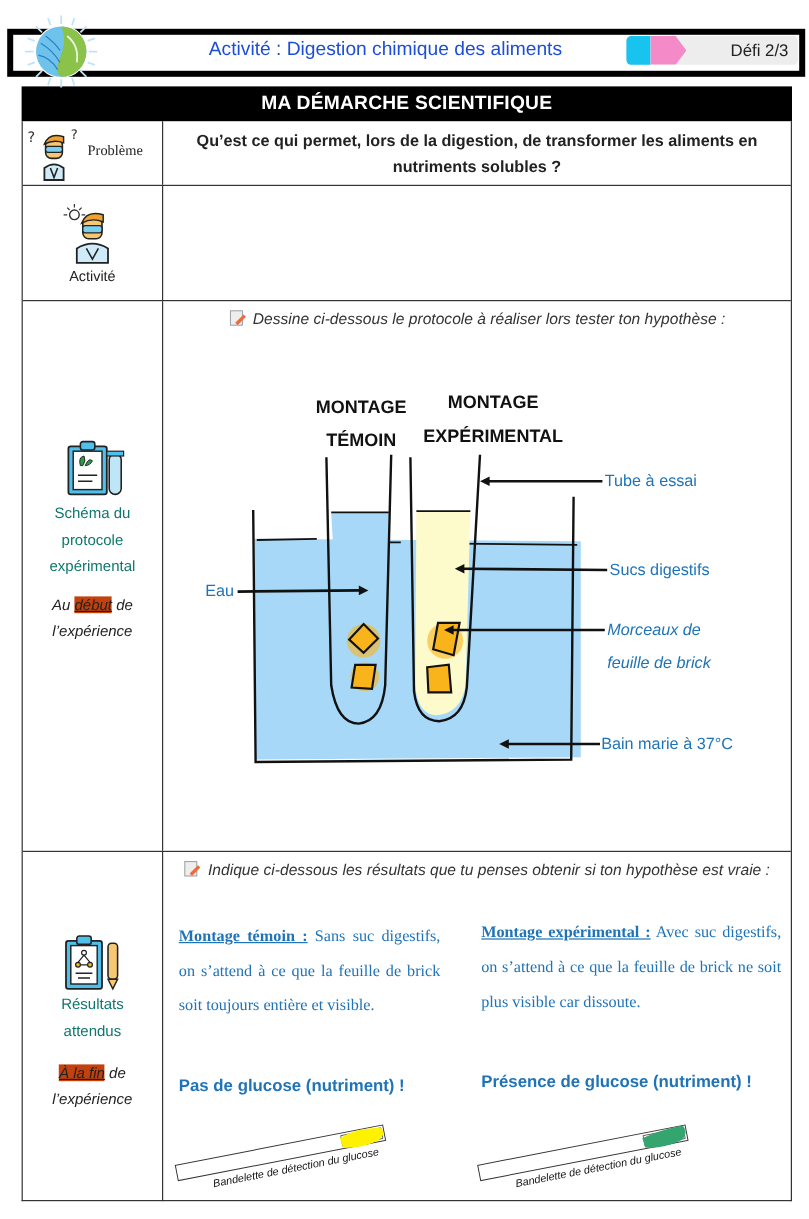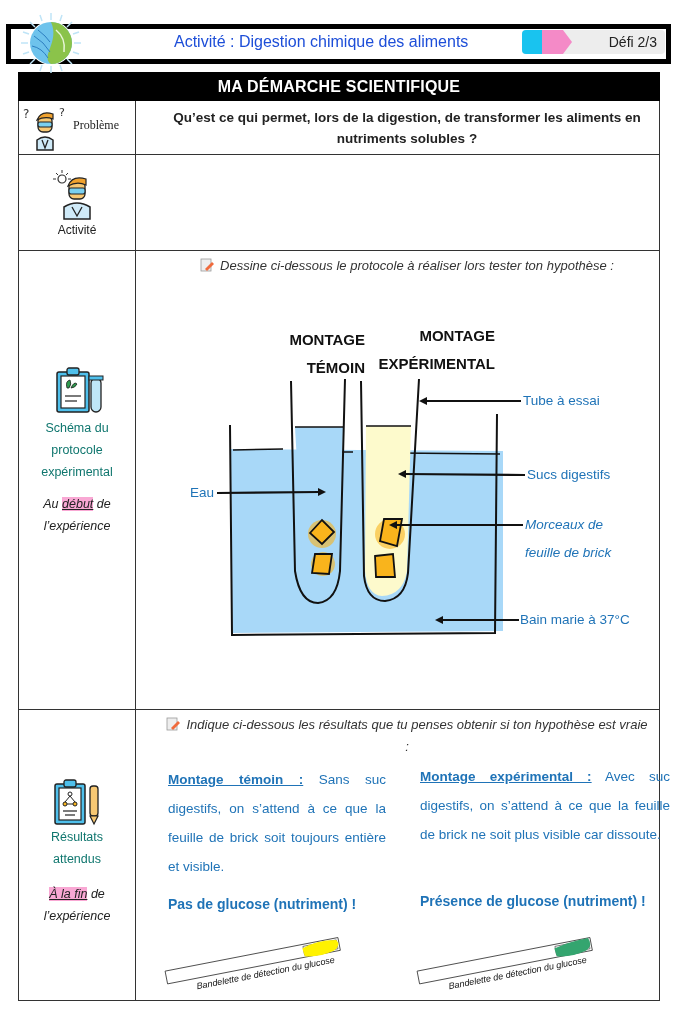--- a/index.html
+++ b/index.html
@@ -13,48 +13,48 @@
   .progress { position: absolute; left: 522px; top: 30px; width: 143px; height: 24px; background: #ededed; border-radius: 4px; }
   .prog-blue { position: absolute; left: 0; top: 0; width: 20px; height: 24px; background: #19c3ef; border-radius: 4px 0 0 4px; }
   .prog-pink { position: absolute; left: 20px; top: 0; width: 30px; height: 24px; background: #f48ac7; clip-path: polygon(0 0, 70% 0, 100% 50%, 70% 100%, 0 100%); }
   .defi { position: absolute; right: 8px; top: 4px; font-family: "Liberation Sans", sans-serif; font-size: 14px; color: #222; }
 
   
   .main-title { position: absolute; left: 18px; top: 72px; width: 642px; height: 29px; background: #000; color: #fff; text-align: center; font-family: "Liberation Sans", sans-serif; font-size: 16px; font-weight: bold; line-height: 29px; letter-spacing: 0.2px; }
   .table { position: absolute; left: 18px; top: 101px; width: 642px; height: 900px; border-left: 1px solid #333; border-right: 1px solid #333; border-bottom: 1px solid #333; }
   .row { position: absolute; left: 0; width: 640px; border-bottom: 1px solid #333; }
   .lcell { position: absolute; left: 0; top: 0; bottom: 0; width: 117px; border-right: 1px solid #333; text-align: center; }
-  .rcell { position: absolute; left: 117px; top: 0; bottom: 0; right: 0; margin-left: 19px; }
+  .rcell { position: absolute; left: 117px; top: 0; bottom: 0; right: 0; }
 
   .row-prob { top: 0; height: 54px; }
   .row-hyp { top: 54px; height: 96px; }
   .row-schema { top: 150px; height: 459px; }
   .row-results { top: 609px; height: 291px; border-bottom: none; }
 
   .lbl { font-family: "Liberation Sans", sans-serif; font-size: 12px; color: #222; }
   .prob-lbl { position: absolute; left: 54px; top: 17px; font-family: Liberation Serif, serif; }
   .prob-q { position: absolute; left: 8px; right: 8px; top: 6px; text-align: center; font-family: "Liberation Sans", sans-serif; font-size: 13.5px; font-weight: bold; color: #222; line-height: 21px; }
 
   .hyp-lbl { position: absolute; left: 0; right: 0; top: 68px; }
   .je-pense { position: absolute; left: 7px; top: 4px; font-family: "Liberation Sans", sans-serif; font-style: italic; font-size: 12px; color: #333; }
   .hyp-text { position: absolute; left: 7px; top: 22px; right: 6px; font-family: "Liberation Sans", sans-serif; font-size: 18.5px; color: #1f73b7; line-height: 34px; }
 
   .instr { position: absolute; left: 0; right: 0; top: 4px; text-align: center; font-family: "Liberation Sans", sans-serif; font-style: italic; font-size: 13px; color: #333; line-height: 22px; }
   .pencil { display: inline-block; width: 14px; height: 14px; vertical-align: -2px; margin-right: 6px; }
 
   .side-lbl { font-family: "Liberation Sans", sans-serif; font-size: 12.5px; color: #0f766e; line-height: 22px; }
   .side-ital { font-family: "Liberation Sans", sans-serif; font-style: italic; font-size: 12.5px; color: #222; line-height: 22px; }
-  .hl { background: #f9a8d4; text-decoration: underline; }
+  .hl { background: #c2410c; text-decoration: underline; }
   .results-side { position: absolute; left: 0; right: 0; top: 68px; }
 
   .diagram { position: absolute; left: 0; top: 0; }
-  .mont-lbl { position: absolute; font-family: "Liberation Sans", sans-serif; font-weight: bold; font-size: 15px; color: #111; text-align: right; line-height: 28px; }
+  .mont-lbl { position: absolute; font-family: "Liberation Sans", sans-serif; font-weight: bold; font-size: 15px; color: #111; text-align: center; line-height: 28px; }
   .dlabel { position: absolute; font-family: "Liberation Sans", sans-serif; font-size: 13.5px; color: #1f73b7; line-height: 28px; }
 
-  .res-col { position: absolute; top: 55px; font-family: Liberation Sans, sans-serif; font-size: 13.5px; color: #1f73b7; line-height: 29px; text-align: justify; }
+  .res-col { position: absolute; top: 55px; font-family: Liberation Serif, serif; font-size: 13.5px; color: #1f73b7; line-height: 29px; text-align: justify; }
   .res-col .u { text-decoration: underline; font-weight: bold; }
   .res-conc { position: absolute; font-family: "Liberation Sans", sans-serif; font-size: 14px; font-weight: bold; color: #1f73b7; }
   .strip { position: absolute; }
   .strip-cap { font-family: "Liberation Sans", sans-serif; font-style: italic; font-size: 9px; fill: #111; }
 </style>
 </head>
 <body>
 
 <div class="header-box"></div>
 <svg class="logo" viewBox="0 0 62 62">

